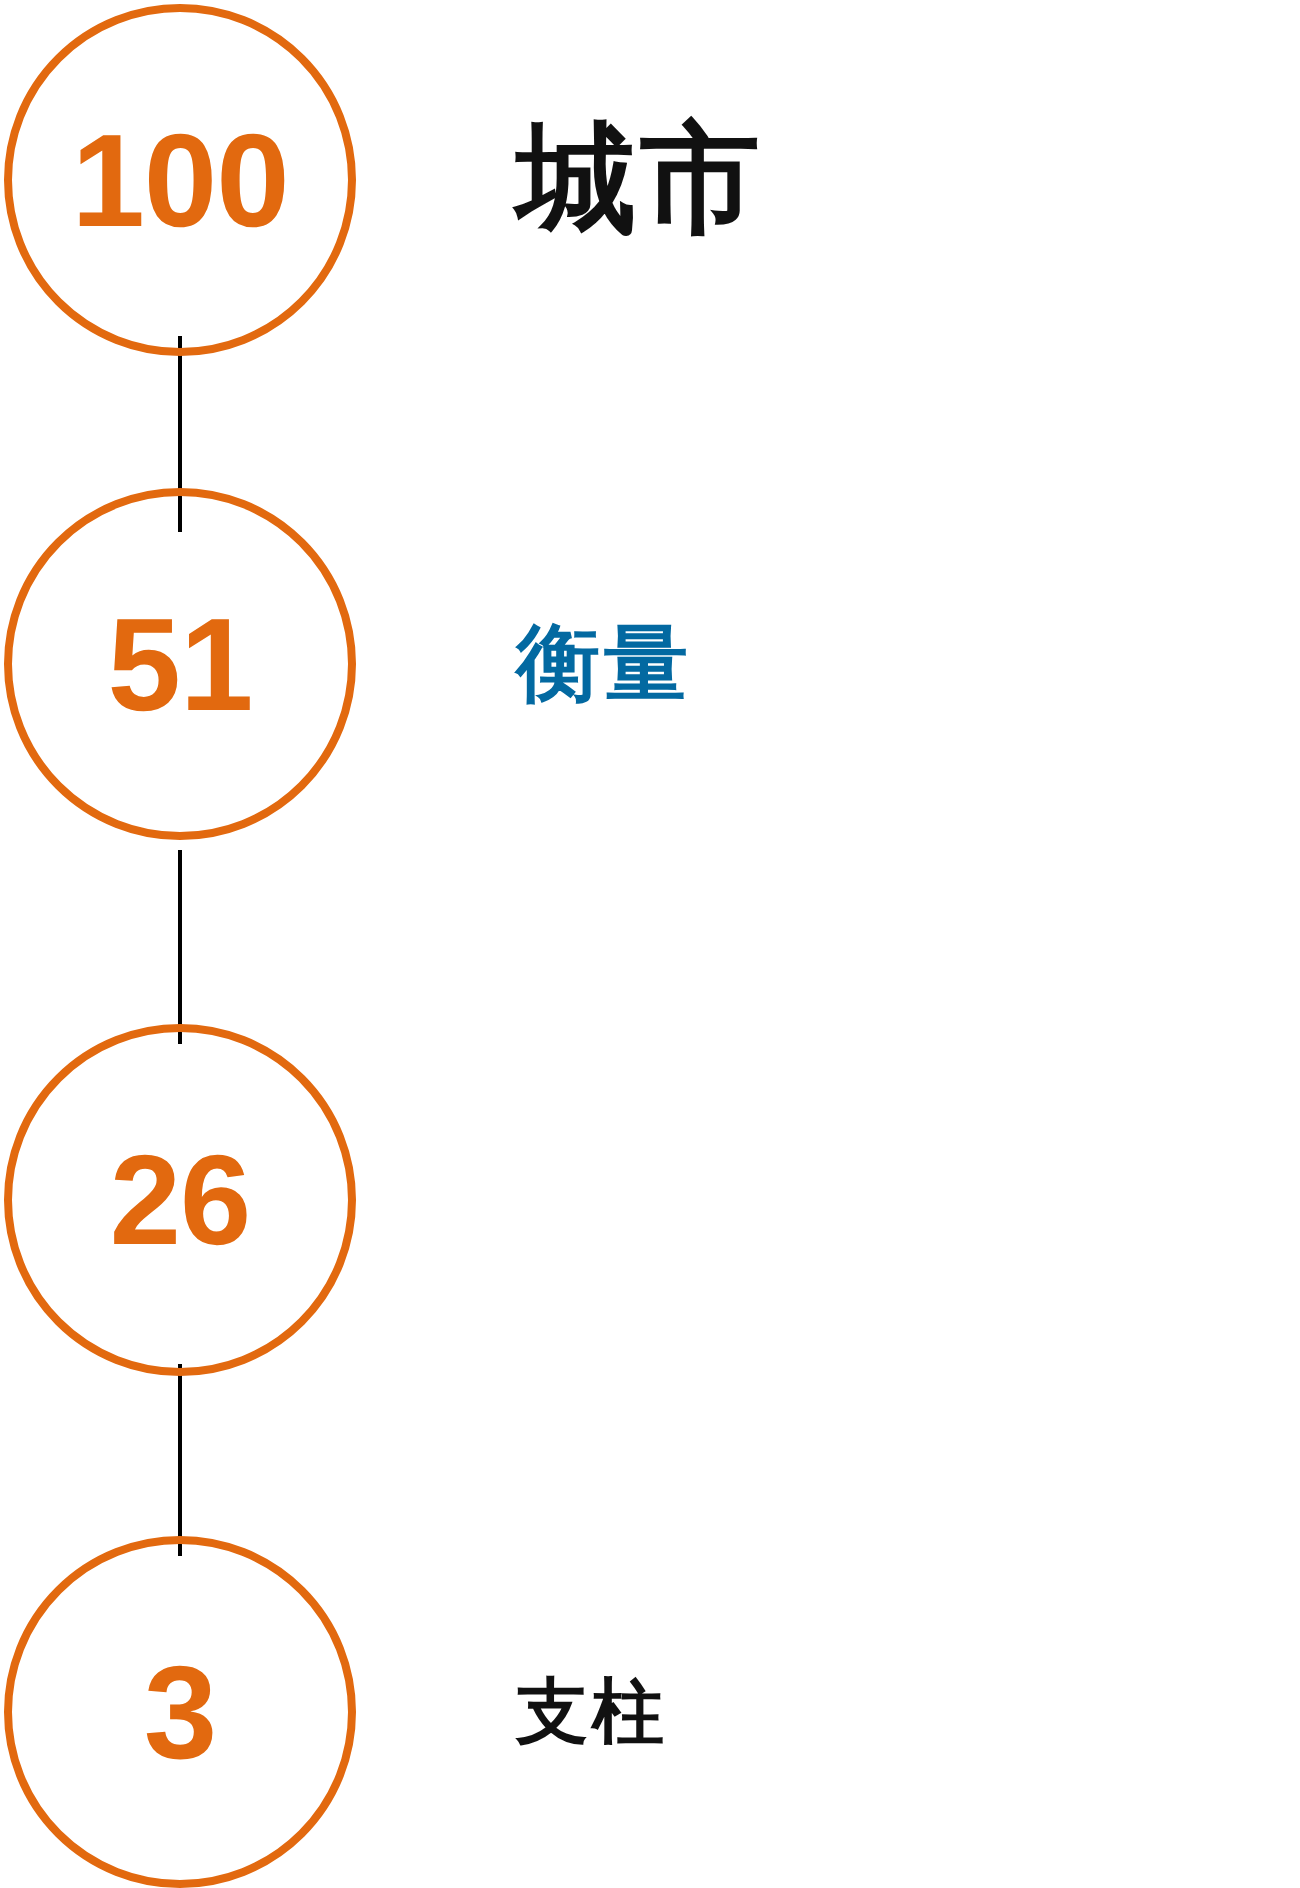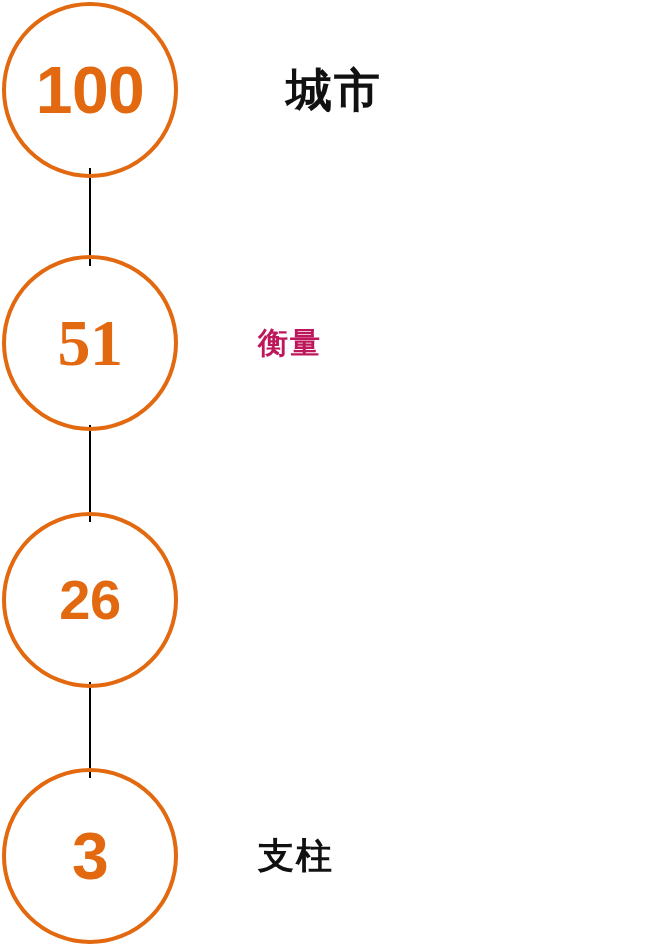--- a/index.html
+++ b/index.html
@@ -63,32 +63,32 @@
 
   <svg id="chain-svg" viewBox="0 0 650 944" aria-hidden="true">
     <line x1="90" y1="168" x2="90" y2="266" stroke="#000000" stroke-width="2"></line>
     <line x1="90" y1="425" x2="90" y2="522" stroke="#000000" stroke-width="2"></line>
     <line x1="90" y1="682" x2="90" y2="778" stroke="#000000" stroke-width="2"></line>
   </svg>
 
   <div class="node" style="left:0; top:0; width:650px; height:176px;">
     <div class="node-circle" style="left:2px; top:2px; width:176px; height:176px; border:4px solid #E2690F;"></div>
     <div class="node-value" style="left:2px; top:2px; width:176px; height:176px; font-size:66px; color:#E2690F;">100</div>
-    <div class="node-label" style="left:258px; top:2px; height:176px; font-size:46px; color:#111111; letter-spacing:2px;margin-left:28px;">城市</div>
+    <div class="node-label" style="left:258px; top:2px; height:176px; font-size:60px; color:#111111; letter-spacing:2px;">城市</div>
   </div>
 
-  <div class="node" style="left:0; top:255px; width:650px; height:176px;font-family:Liberation Serif, serif;">
+  <div class="node" style="left:0; top:244px; width:650px; height:176px;">
     <div class="node-circle" style="left:2px; top:0; width:176px; height:176px; border:4px solid #E2690F;"></div>
     <div class="node-value" style="left:2px; top:0; width:176px; height:176px; font-size:66px; color:#E2690F;">51</div>
-    <div class="node-label" style="left:258px; top:0; height:176px; font-size:30px; color:#be185d; letter-spacing:2px;">衡量</div>
+    <div class="node-label" style="left:258px; top:0; height:176px; font-size:42px; color:#0369a1; letter-spacing:2px;">衡量</div>
   </div>
 
   <div class="node" style="left:0; top:512px; width:650px; height:176px;">
     <div class="node-circle" style="left:2px; top:0; width:176px; height:176px; border:4px solid #E2690F;"></div>
-    <div class="node-value" style="left:2px; top:0; width:176px; height:176px; font-size:56px; color:#E2690F;">26</div>
+    <div class="node-value" style="left:2px; top:0; width:176px; height:176px; font-size:64px; color:#E2690F;">26</div>
   </div>
 
   <div class="node" style="left:0; top:768px; width:650px; height:176px;">
     <div class="node-circle" style="left:2px; top:0; width:176px; height:176px; border:4px solid #E2690F;"></div>
     <div class="node-value" style="left:2px; top:0; width:176px; height:176px; font-size:66px; color:#E2690F;">3</div>
     <div class="node-label" style="left:258px; top:0; height:176px; font-size:36px; color:#111111; letter-spacing:2px;">支柱</div>
   </div>
 
 </div>
 

